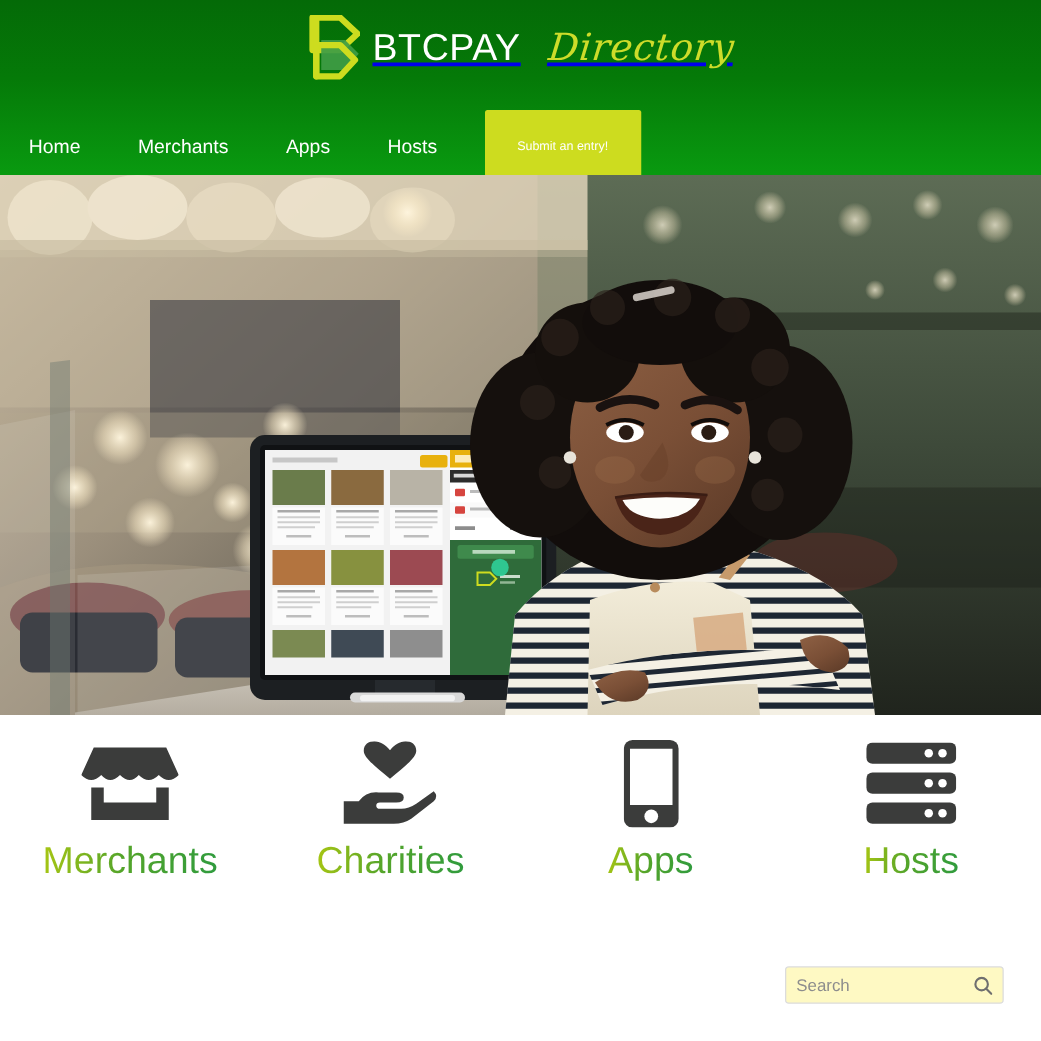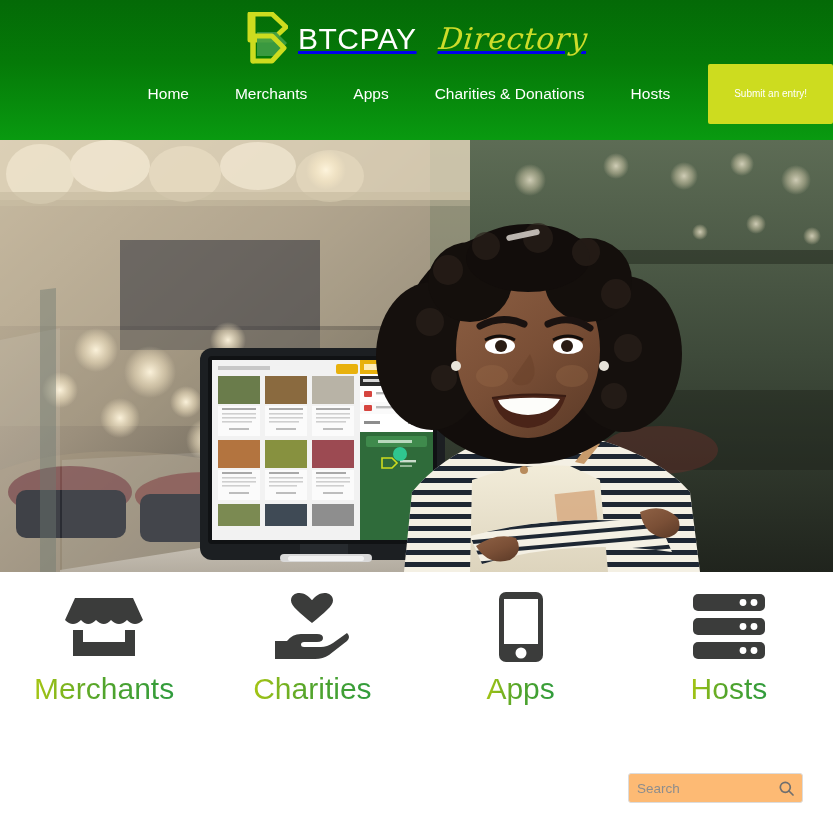--- a/index.html
+++ b/index.html
@@ -50,25 +50,25 @@
     font-style: italic;
     font-size: 30px;
     color: #cddc2a;
     letter-spacing: 0.5px;
     transform: skewX(-6deg);
   }
 
   .main-nav {
     position: absolute;
     left: 0; right: 0;
-    top: 64px;
+    top: 88px;
     height: 60px;
     display: flex;
     align-items: stretch;
-    justify-content: flex-end;
+    justify-content: flex-start;
   }
   .nav-list {
     display: flex;
     align-items: stretch;
     list-style: none;
   }
   .nav-item {
     display: flex;
     align-items: center;
     padding: 0 23px;
@@ -169,21 +169,21 @@
     margin-right: 2px;
   }
   .search-box {
     position: absolute;
     left: 628px;
     top: 26px;
     width: 175px;
     height: 30px;
     border: 1px solid #dcdcdc;
     border-radius: 3px;
-    background: #fdba74;
+    background: #fef9c3;
     display: flex;
     align-items: center;
     padding: 0 8px;
   }
   .search-input {
     flex: 1 1 auto;
     border: none;
     outline: none;
     font-family: "Liberation Sans", sans-serif;
     font-size: 13.5px;
@@ -212,21 +212,20 @@
       <span class="brand-btcpay">BTCPAY</span>
       <span class="brand-directory">Directory</span>
     </span>
   </a>
 
   <nav class="main-nav">
     <ul class="nav-list">
       <li class="nav-item">Home</li>
       <li class="nav-item">Merchants</li>
       <li class="nav-item">Apps</li>
-      <li class="nav-item">Charities &amp; Donations</li>
       <li class="nav-item">Hosts</li>
       <li class="nav-item cta">Submit an entry!</li>
     </ul>
   </nav>
 </header>
 
 <section class="hero">
   <svg viewBox="0 0 833 432" preserveAspectRatio="none" role="img" aria-label="hero">
     <defs>
       <linearGradient id="bgWarm" x1="0" y1="0" x2="1" y2="1">

